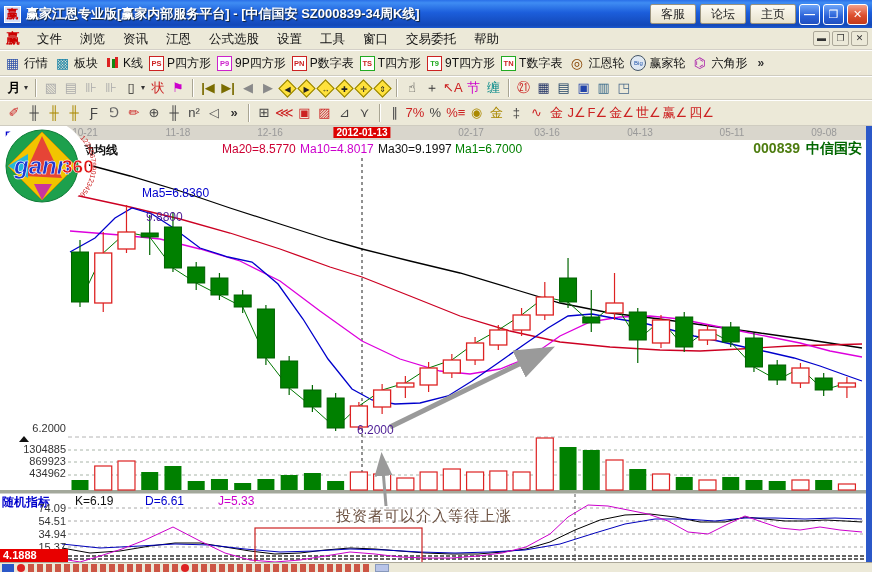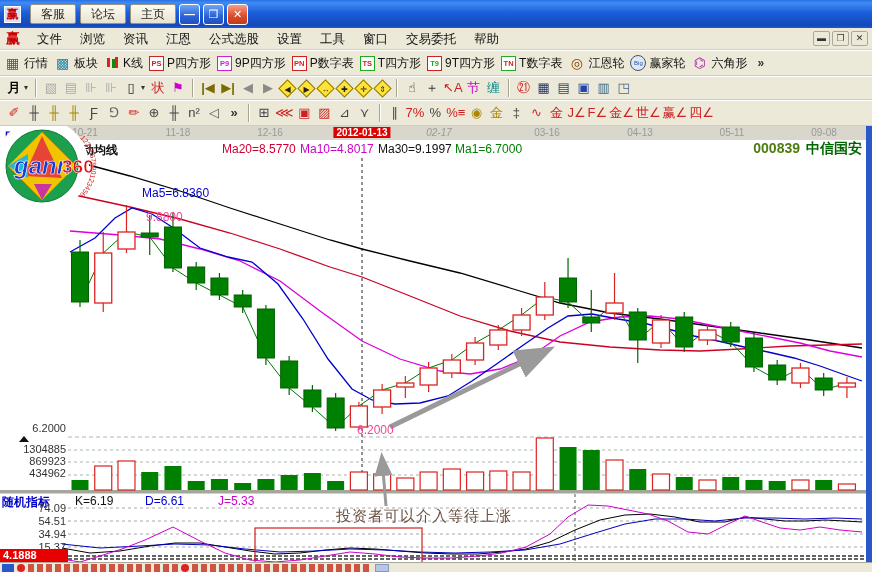--- a/index.html
+++ b/index.html
@@ -52,40 +52,41 @@
   
   #chart{position:absolute;top:126px;left:0;width:866px;height:436px;background:#fff;overflow:hidden;}
   #blue-edge{position:absolute;top:126px;right:0;width:6px;height:436px;background:#2b58c8;}
   #chart svg{position:absolute;left:0;top:0;}
   .datestrip{position:absolute;left:55px;top:0;width:811px;height:14px;background:#d9d6cc;}
   .datecell{position:absolute;top:1px;transform:translateX(-50%);font-size:10px;color:#999;white-space:nowrap;}
   .datecell.hl{background:#d00;color:#fff;padding:0 3px;font-weight:bold;}
   .klabel{position:absolute;left:4px;top:3px;font-size:13px;font-weight:bold;color:#0000cc;}
   .marow{position:absolute;top:16px;font-size:12px;white-space:nowrap;}
   .rlab{position:absolute;left:6px;width:60px;text-align:right;font-size:11px;color:#333;}
-  .pricelab{position:absolute;font-size:12px;color:#ec4899;white-space:nowrap;text-align:right;}
+  .pricelab{position:absolute;font-size:12px;color:#4c1d95;white-space:nowrap;text-align:right;}
   .tri{position:absolute;left:19px;top:310px;width:0;height:0;border-left:5px solid transparent;
     border-right:5px solid transparent;border-bottom:6px solid #111;}
   .kdjhdr{position:absolute;top:368px;font-size:12px;white-space:nowrap;}
   .redbox{position:absolute;left:0;top:423px;width:68px;height:13px;background:#e80000;color:#fff;
     font-size:11px;font-weight:bold;line-height:13px;padding-left:3px;}
   .annot{position:absolute;left:336px;top:381px;font-size:15px;color:#6a4f3f;letter-spacing:1px;white-space:nowrap;}
   #logo{position:absolute;left:766px;top:356px;width:100px;height:80px;}
   
   #statusbar{position:absolute;top:562px;left:0;width:872px;height:10px;background:#ece9d8;
     border-top:1px solid #aca899;overflow:hidden;display:flex;align-items:flex-start;padding:1px 2px;}
   .stico{display:inline-block;height:8px;margin-right:3px;}
 </style>
 </head>
 <body>
 
 <div id="app">
 
   <div class="titlebar">
     <div class="appico">赢</div>
+    <div class="title">赢家江恩专业版[赢家内部服务平台] - [中信国安  SZ000839-34周K线]</div>
     <button class="tb-btn">客服</button>
     <button class="tb-btn">论坛</button>
     <button class="tb-btn">主页</button>
     <div class="winbtn">—</div>
     <div class="winbtn">❐</div>
     <div class="winbtn close">✕</div>
   </div>
 
   <div class="menubar">
     <span class="logo">赢</span>
@@ -368,21 +369,21 @@
         <rect x="255" y="528" width="167" height="36" fill="none" stroke="#cc2222" stroke-width="1.2"></rect>
         <line x1="390" y1="427" x2="546" y2="351" stroke="#9a9a9a" stroke-width="5" marker-end="url(#ah)"></line>
         <line x1="386" y1="506" x2="382" y2="458" stroke="#9a9a9a" stroke-width="3" marker-end="url(#ah)"></line>
       </svg>
 
     <div class="datestrip" id="datestrip">
         <span class="datecell" style="left: 30px;">10-21</span>
         <span class="datecell" style="left: 123px; text-align: right;">11-18</span>
         <span class="datecell" style="left: 215px;">12-16</span>
         <span class="datecell hl" style="left: 307px;">2012-01-13</span>
-        <span class="datecell" style="left: 384px; font-style: italic;">02-17</span>
+        <span class="datecell" style="left: 416px;">02-17</span>
         <span class="datecell" style="left: 492px;">03-16</span>
         <span class="datecell" style="left: 585px;">04-13</span>
         <span class="datecell" style="left: 677px;">05-11</span>
         <span class="datecell" style="left: 769px;">09-08</span>
       </div>
     <div class="klabel">周K线</div>
 
     <div class="marow" style="left:70px;color:#111;font-weight:bold">移动均线</div>
     <div id="ma-values">
         <div class="marow" style="left: 142px; color: rgb(0, 0, 204); margin-top: 44px;">Ma5=6.8360</div>

